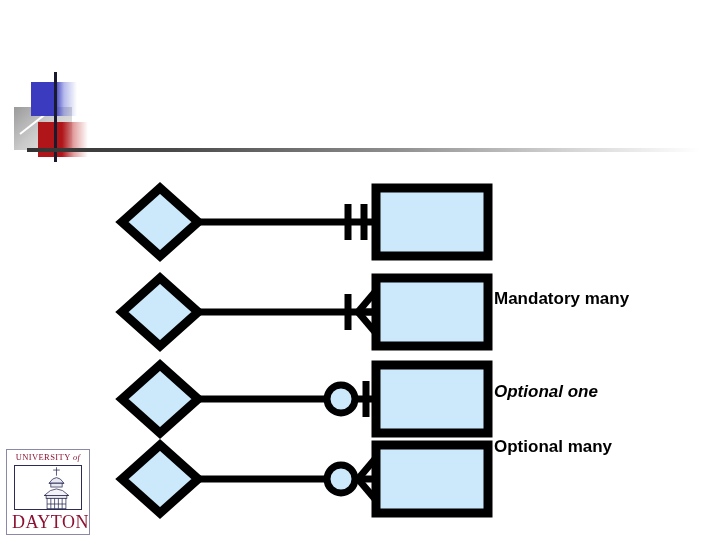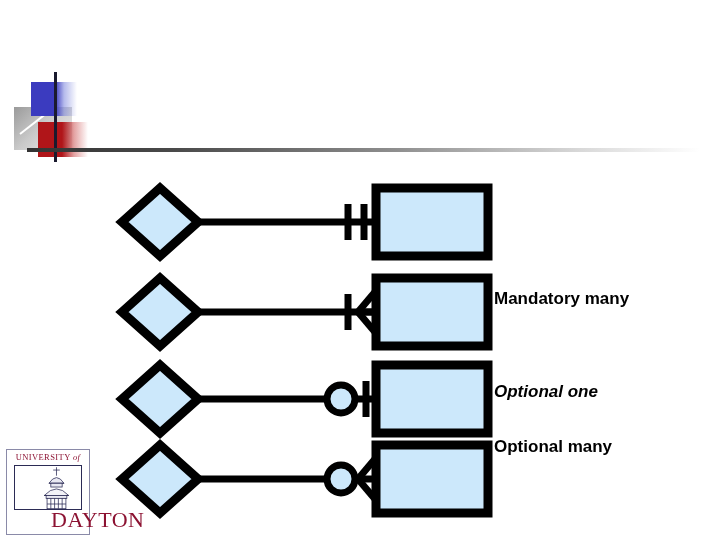--- a/index.html
+++ b/index.html
@@ -132,27 +132,26 @@
     border: 1px solid #2b2b55;
     box-sizing: border-box;
     overflow: hidden;
     background: #ffffff;
   }
   .ud-bottom {
     position: absolute;
     left: 0;
     bottom: 3px;
     width: 100%;
-    text-align: left;
+    text-align: right;
     font-family: "Liberation Serif", serif;
-    font-size: 22px;
+    font-size: 18px;
     letter-spacing: 0.5px;
     color: #8c1232;
     line-height: 1;
-    margin-left: 44px;
   }
 </style>
 </head>
 <body>
 
 <div id="slide">
 
   <div class="deco deco-gray">
     <div class="deco-gray-slash"></div>
   </div>

